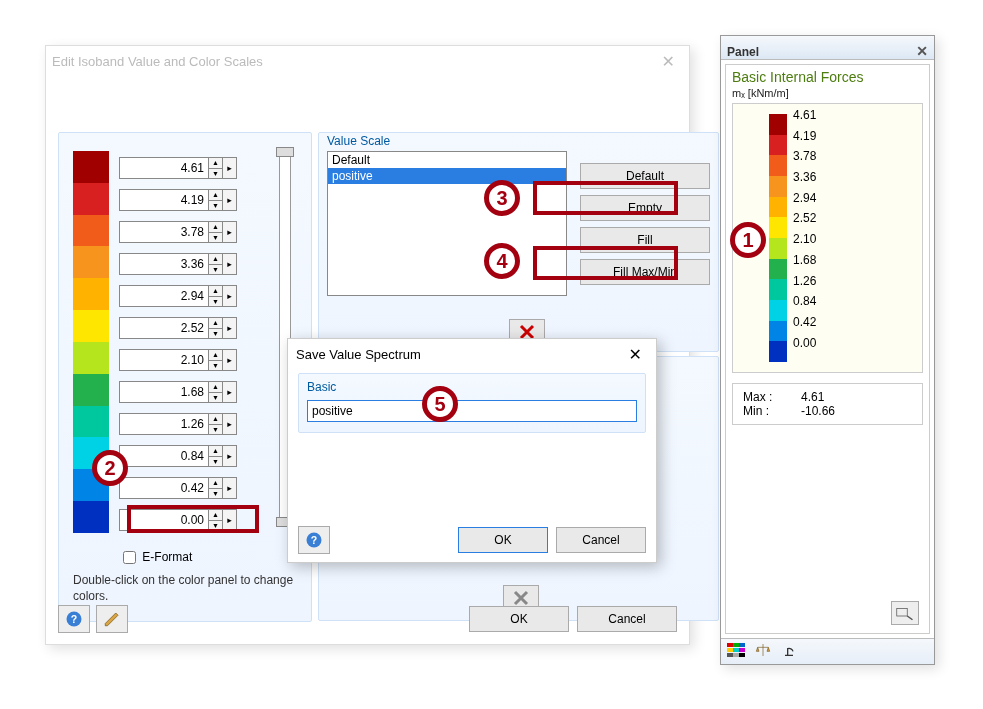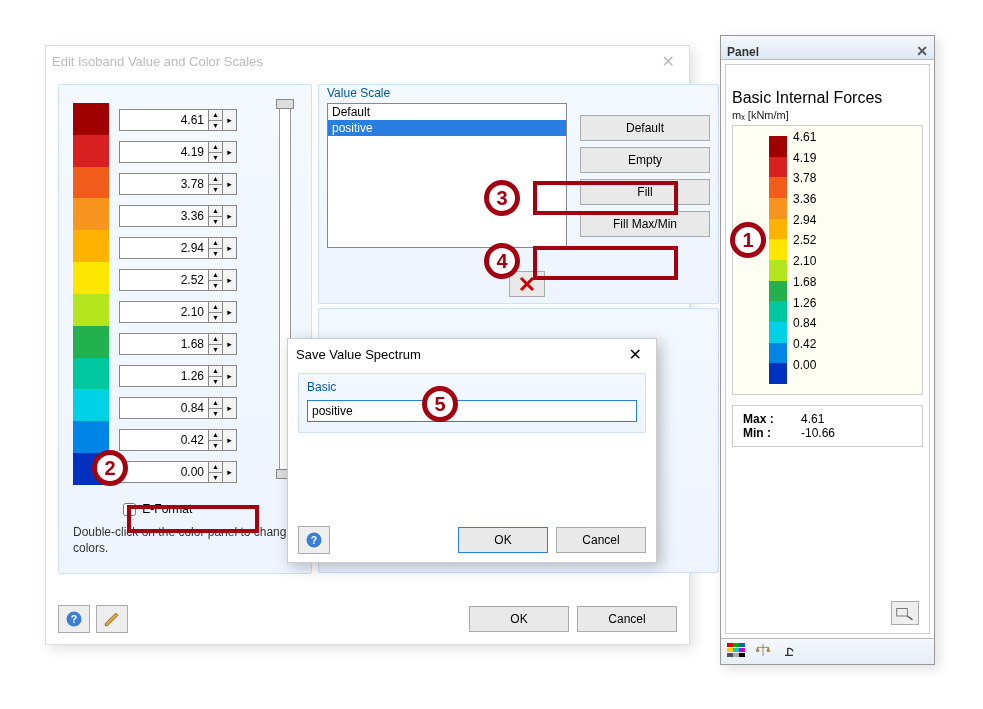--- a/index.html
+++ b/index.html
@@ -19,20 +19,21 @@
     position: absolute;
     top: 45px;
     left: 45px;
     width: 645px;
     height: 600px;
     border: 1px solid #ddd;
     box-shadow: 4px 4px 12px rgba(0,0,0,.12);
     background: #fff;
     display: flex;
     flex-direction: column;
+    gap: 48px;
   }
   .titlebar {
     height: 30px;
     display: flex;
     align-items: center;
     padding: 0 6px;
     color: #bbb;
     font-size: 13px;
   }
   .titlebar .spacer { flex: 1; }
@@ -279,21 +280,21 @@
     display:flex;align-items:flex-end;padding:0 6px;
     font-weight:bold;color:#333;font-size:12px;
   }
   .panel .phdr .spacer{flex:1;}
   .panel .phdr .x{color:#555;font-size:14px;}
   .panel .pinner {
     flex:1; margin:4px; border:1px solid #ccc;
     background:#fff; padding:4px 6px;
     display:flex;flex-direction:column;
   }
-  .panel .ptitle{font-size:16px;color:#000000;margin-top:20px;}
+  .panel .ptitle{font-size:14px;color:#4d7c0f;}
   .panel .psub{font-size:11px;color:#222;margin-top:2px;}
   .panel .legend-box{
     margin-top:4px;
     flex:0 0 auto;
     border:1px solid #ccc;
     background:#fffef3;
     padding:6px 4px 6px 56px;
     height:270px;
     position:relative;
   }
@@ -306,21 +307,21 @@
     position:absolute; top:4px; left:60px;
   }
   .panel .legend-labels div{height:20.7px;font-size:12px;}
   .panel .stats{
     margin-top:10px;
     border:1px solid #ccc;
     padding:6px 10px;
     font-size:12px;
   }
   .panel .stats .row{display:flex;}
-  .panel .stats .row .lab{width:40px;font-weight:bold;}
+  .panel .stats .row .lab{width:40px;}
   .panel .pspacer{flex:1;}
   .panel .peye {
     align-self:flex-end; margin:4px;
     width:28px;height:24px;border:1px solid #aaa;background:#eee;
     display:flex;align-items:center;justify-content:center;
   }
   .panel .pfoot{
     height:26px;border-top:1px solid #bbb;
     display:flex;align-items:center;padding:0 6px;gap:10px;
     background:linear-gradient(#f5f8fc,#e6eef8);

